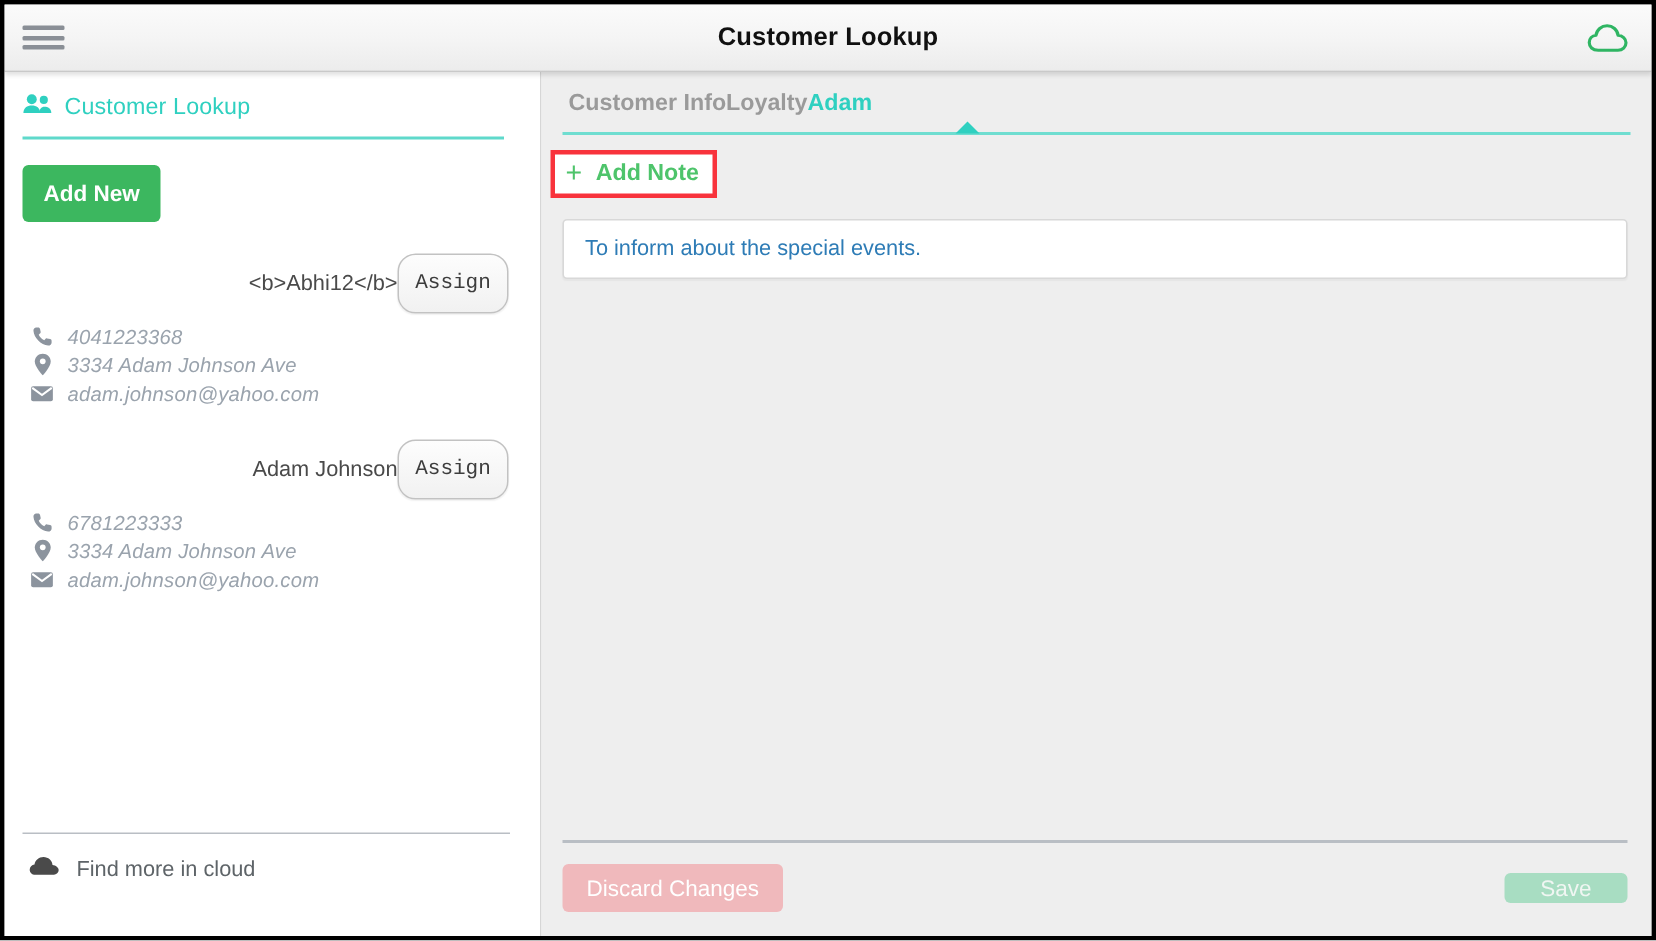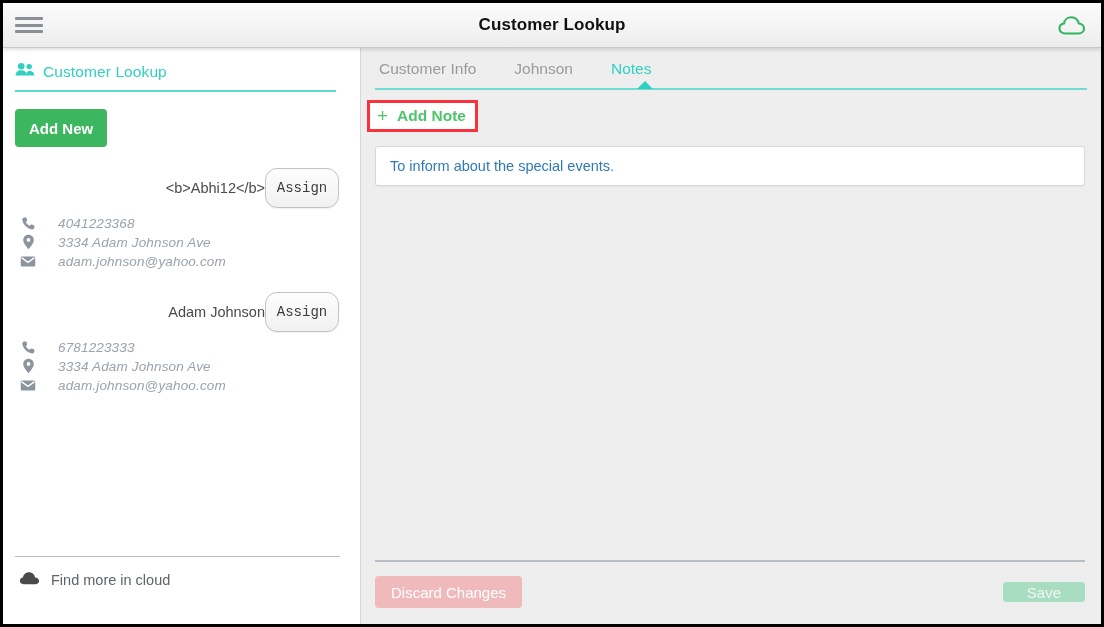--- a/index.html
+++ b/index.html
@@ -203,21 +203,21 @@
     border-radius: 12px;
     font-size: 14px;
     color: #3d3d3d;
     font-family: Liberation Mono, monospace;
     cursor: pointer;
     box-shadow: 0 1px 1px rgba(0,0,0,0.06);
   }
   .contact-line {
     display: flex;
     align-items: center;
-    gap: 22px;
+    gap: 9px;
     margin-bottom: 3px;
     padding-left: 5px;
   }
   .contact-ico {
     width: 16px;
     height: 16px;
     display: flex;
     align-items: center;
     justify-content: center;
     flex-shrink: 0;
@@ -263,22 +263,22 @@
     flex-direction: column;
   }
 
   .tabs-wrap {
     padding: 12px 14px 0 14px;
     position: relative;
   }
   .tabs-row {
     display: flex;
     align-items: flex-start;
-    gap: 38px;
     padding-left: 4px;
+    font-weight: bold;
   }
   .tab {
     font-size: 15.5px;
     color: #9a9a9a;
     padding-bottom: 10px;
     cursor: pointer;
     position: relative;
   }
   .tab.active { color: #2fd0c0; }
   .tabs-underline {
@@ -500,22 +500,22 @@
         </div>
       </div>
 
     </div>
 
     <div class="right-panel">
 
       <div class="tabs-wrap">
         <div class="tabs-row">
           <span class="tab">Customer Info</span>
-          <span class="tab">Johnson</span>
-          <span class="tab active">Notes</span>
+          <span class="tab">Loyalty</span>
+          <span class="tab active">Adam</span>
         </div>
         <div class="tabs-underline">
           <span class="tab-caret" style="left:262px;"></span>
         </div>
       </div>
 
       <div class="add-note-wrap">
         <div class="add-note-btn">
           <span class="add-note-plus">+</span>
           <span class="add-note-label">Add Note</span>

